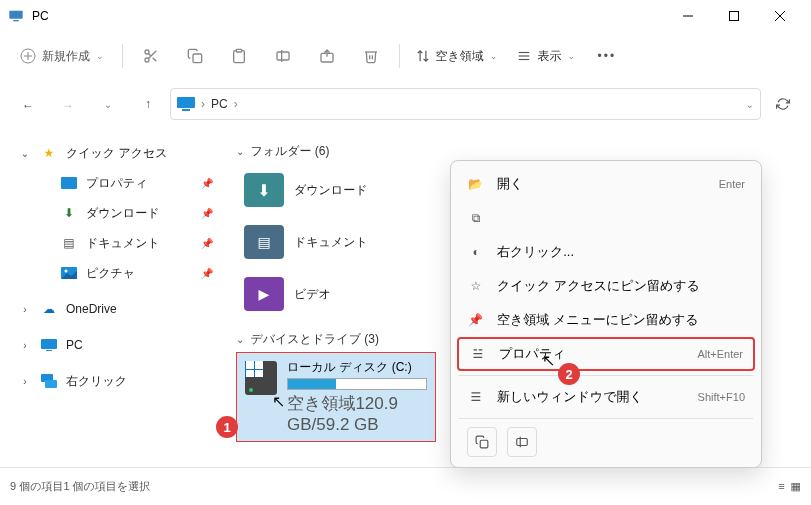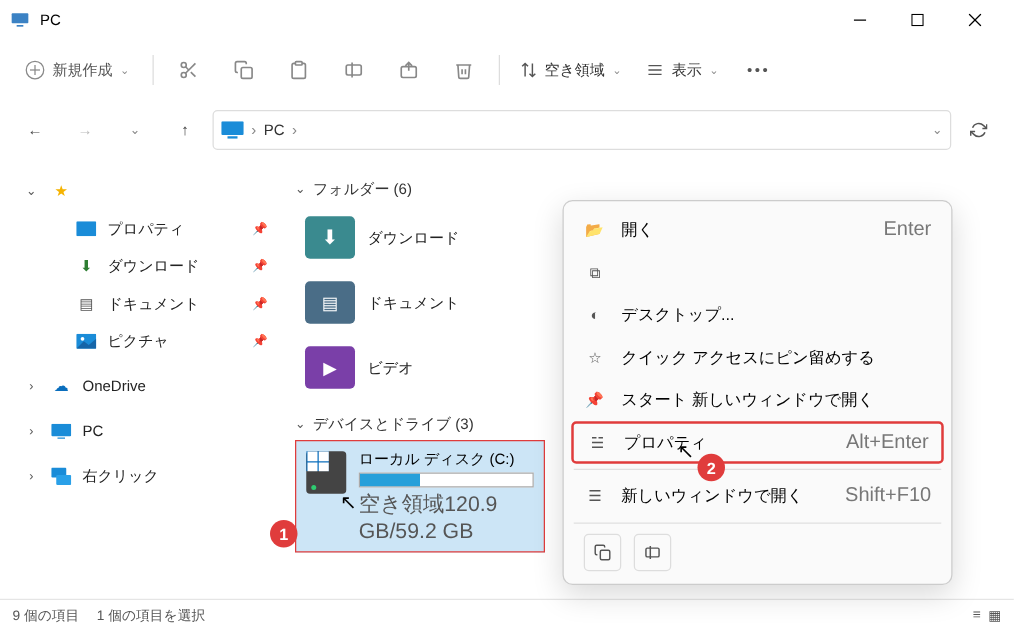--- a/index.html
+++ b/index.html
@@ -46,27 +46,27 @@
 .drive-item .dname { font-size: 12px; }
 .drive-item .bar { width: 140px; height: 12px; border: 1px solid #aaa; margin: 2px 0; background:#fff; }
 .drive-item .bar-fill { height: 100%; background: #26a0da; }
 .drive-item .dspace { font-size: 17px; color: #555; }
 .drive-selected { border: 1px solid #e03c3c; background: #cce5f6; }
 
 .ctx-menu { position: absolute; top: 160px; left: 450px; width: 312px; background: #fafafa; border: 1px solid #ccc; border-radius: 8px; box-shadow: 0 8px 24px rgba(0,0,0,.15); padding: 6px; z-index: 50; }
 .ctx-item { display: flex; align-items: center; height: 34px; padding: 0 10px; border-radius: 4px; gap: 12px; }
 .ctx-item .cic { width: 18px; height: 18px; display:flex; align-items:center; justify-content:center; color:#555; }
 .ctx-item .clabel { flex: 1; font-size: 13px; }
-.ctx-item .caccel { color: #777; font-size: 16px; }
+.ctx-item .caccel { color: #777; font-size: 11px; }
 .ctx-item.highlight { border: 2px solid #e03c3c; }
 .ctx-sep { height: 1px; background: #e0e0e0; margin: 4px 2px; }
 .ctx-icon-row { display: flex; gap: 10px; padding: 4px 10px; }
 .ctx-icon-row .ib { width: 30px; height: 30px; border:1px solid #ddd; border-radius:4px; display:flex; align-items:center; justify-content:center; }
 
-.status { position: absolute; bottom: 0; left: 0; right: 0; height: 26px; border-top: 1px solid #e5e5e5; display: flex; align-items: center; padding: 0 10px; gap: 14px; color: #555; font-size: 11px; }
+.status { position: absolute; bottom: 0; left: 0; right: 0; height: 38px; border-top: 1px solid #e5e5e5; display: flex; align-items: center; padding: 0 10px; color: #555; font-size: 11px; }
 .status .right-icons { margin-left: auto; display: flex; gap: 6px; }
 
 .badge { position: absolute; width: 22px; height: 22px; border-radius: 50%; background: #e03c3c; color: #fff; font-weight: bold; display: flex; align-items: center; justify-content: center; font-size: 13px; z-index: 60; }
 .cursor { position: absolute; z-index: 70; font-size: 16px; }
 
 svg { display: block; }
 </style>
 </head>
 <body>
 
@@ -192,20 +192,21 @@
       </svg>
     </div>
 </div>
 
 <div class="body">
 
   <div class="sidebar">
     <div class="side-item">
       <span class="chev">⌄</span>
       <span class="ic" style="color:#f5b301">★</span>
+      <span>クイック アクセス</span>
     </div>
     <div class="side-sub">
       <div class="side-item">
           <span class="chev"></span>
           <span class="ic">
             <svg width="16" height="12">
               <rect width="16" height="12" rx="1" fill="#1a8cd8"></rect>
             </svg>
           </span>
           <span>プロパティ</span>
@@ -323,29 +324,29 @@
   <div class="ctx-item">
     <span class="cic" style="color:#f5b301">📂</span>
     <span class="clabel">開く</span>
     <span class="caccel">Enter</span>
   </div>
   <div class="ctx-item">
     <span class="cic">⧉</span>
   </div>
   <div class="ctx-item">
     <span class="cic">◐</span>
-    <span class="clabel">デスクトップ...</span>
+    <span class="clabel">右クリック...</span>
   </div>
   <div class="ctx-item">
     <span class="cic">☆</span>
     <span class="clabel">クイック アクセスにピン留めする</span>
   </div>
   <div class="ctx-item">
     <span class="cic">📌</span>
-    <span class="clabel">スタート 新しいウィンドウで開く</span>
+    <span class="clabel">空き領域 メニューにピン留めする</span>
   </div>
   <div class="ctx-item highlight">
     <span class="cic">☱</span>
     <span class="clabel">プロパティ</span>
     <span class="caccel">Alt+Enter</span>
   </div>
   <div class="ctx-sep"></div>
   <div class="ctx-item">
     <span class="cic">☰</span>
     <span class="clabel">新しいウィンドウで開く</span>

